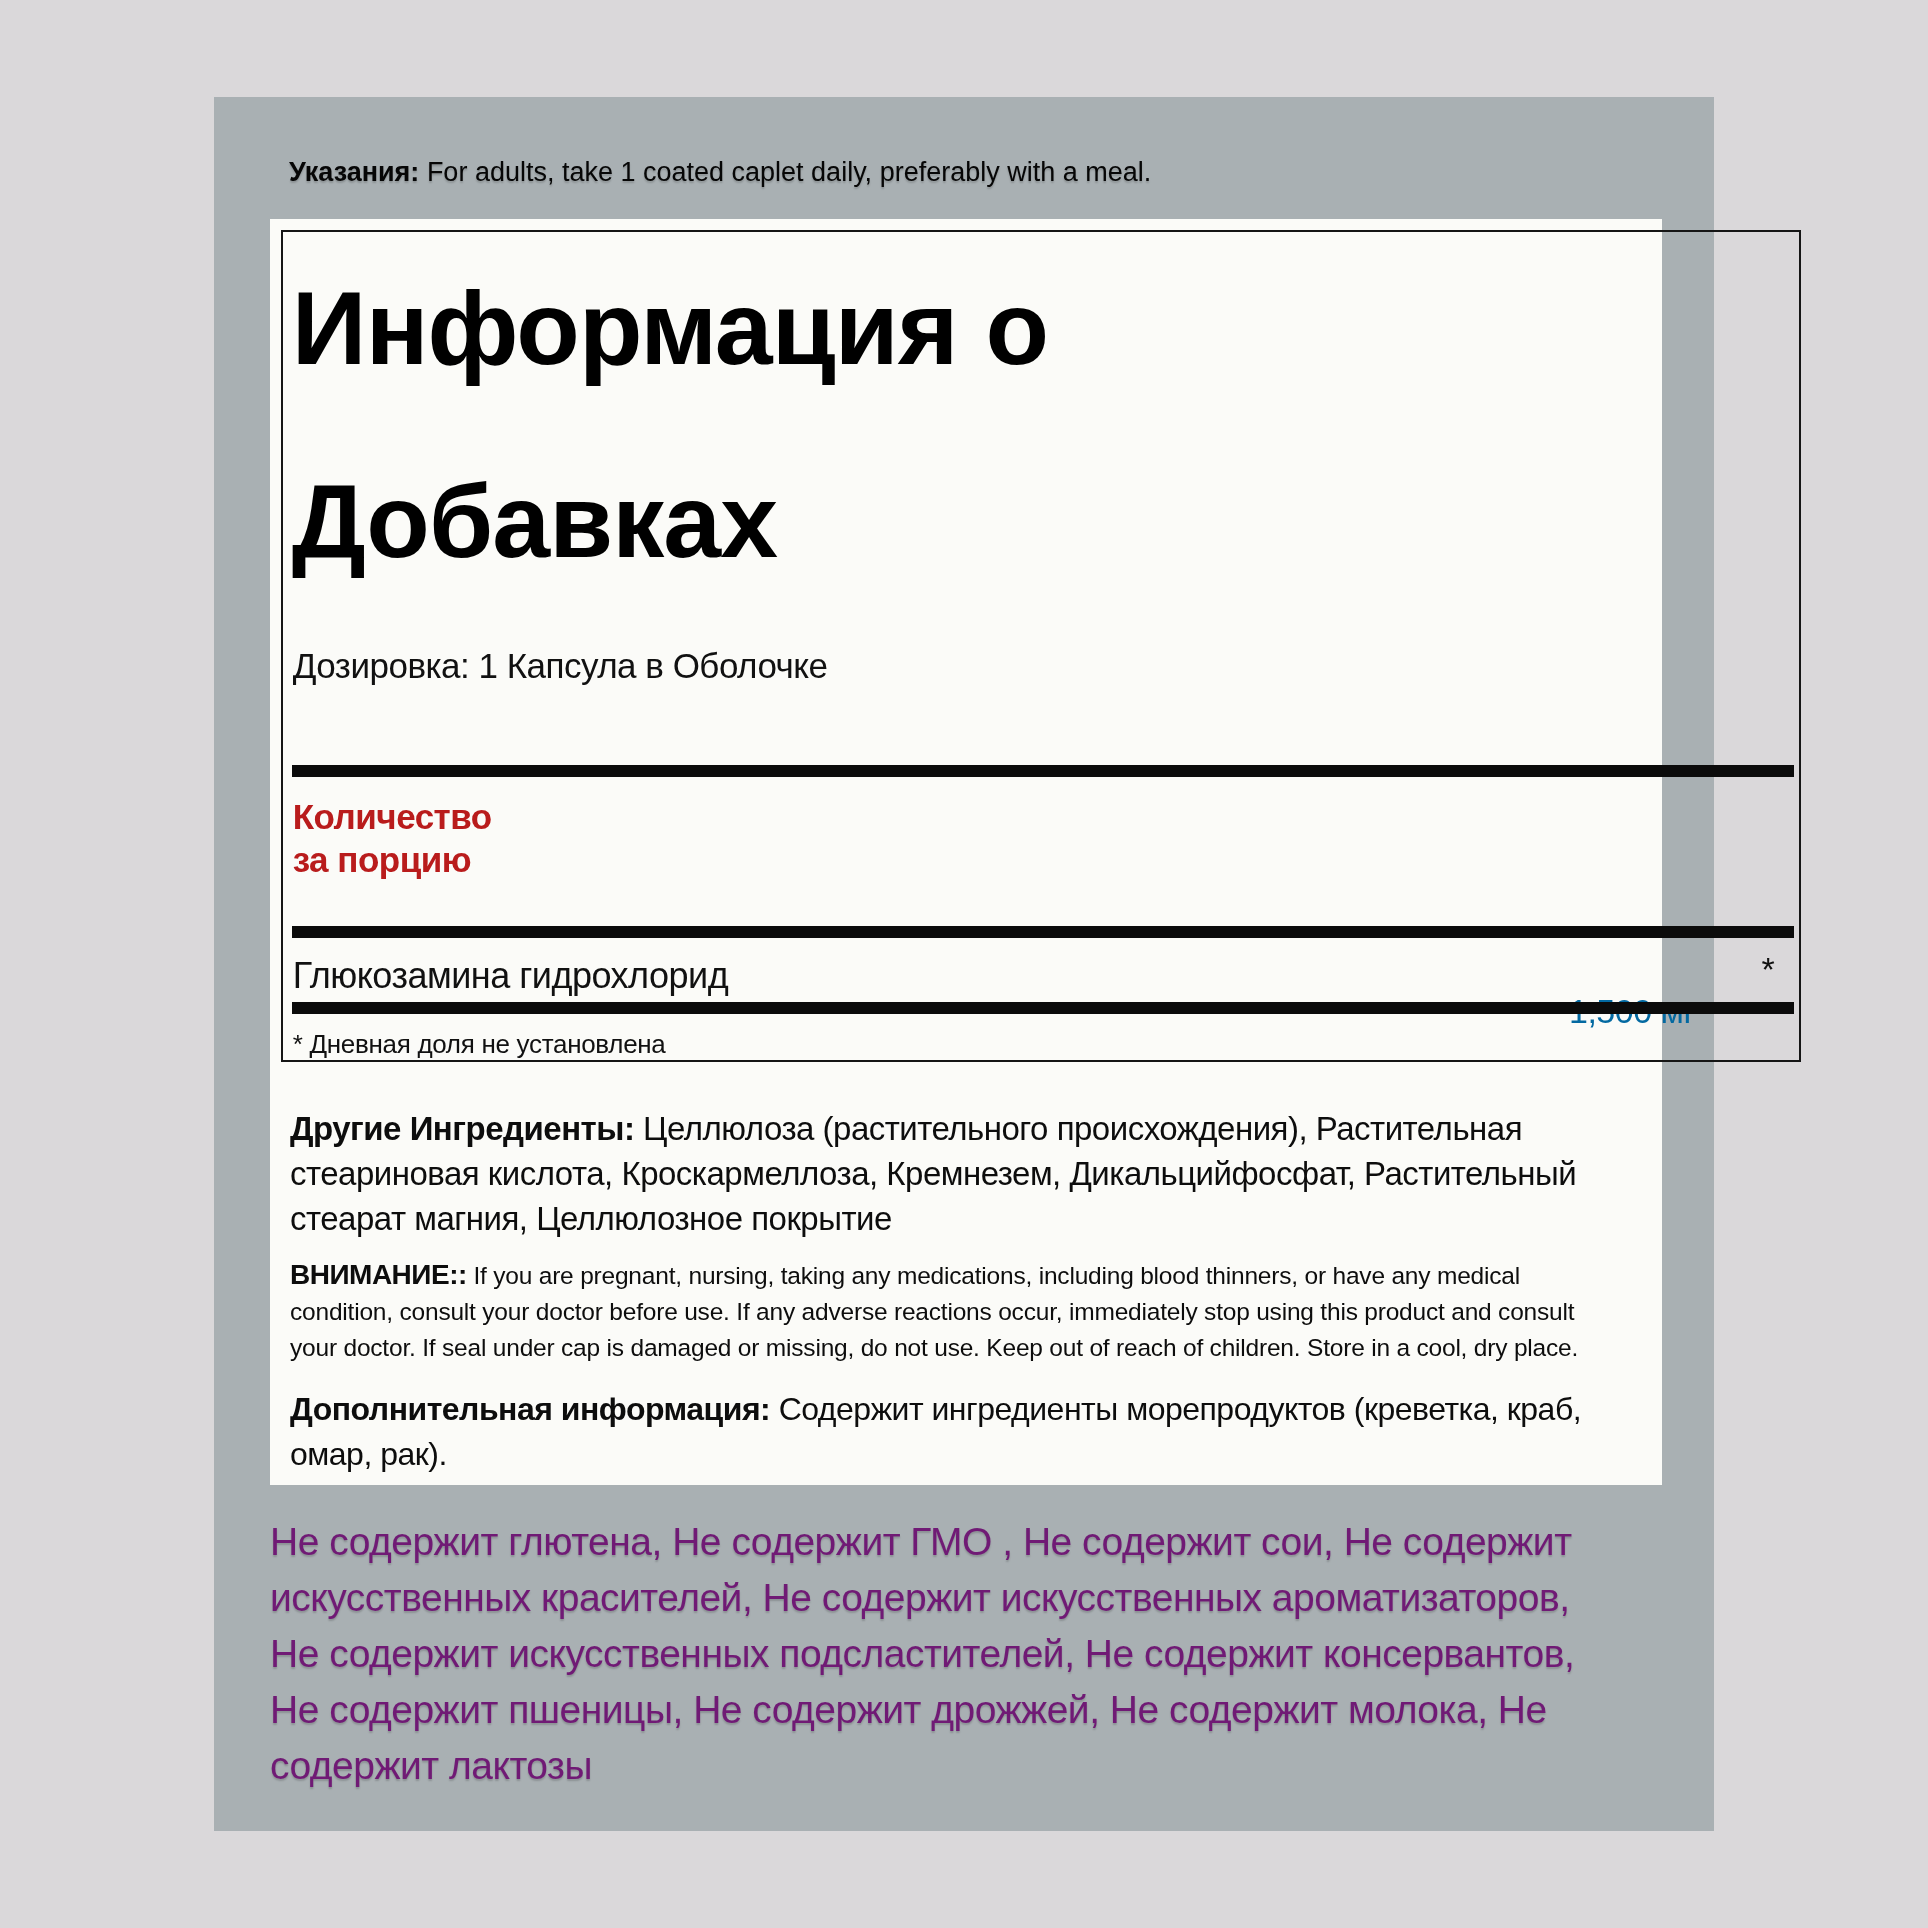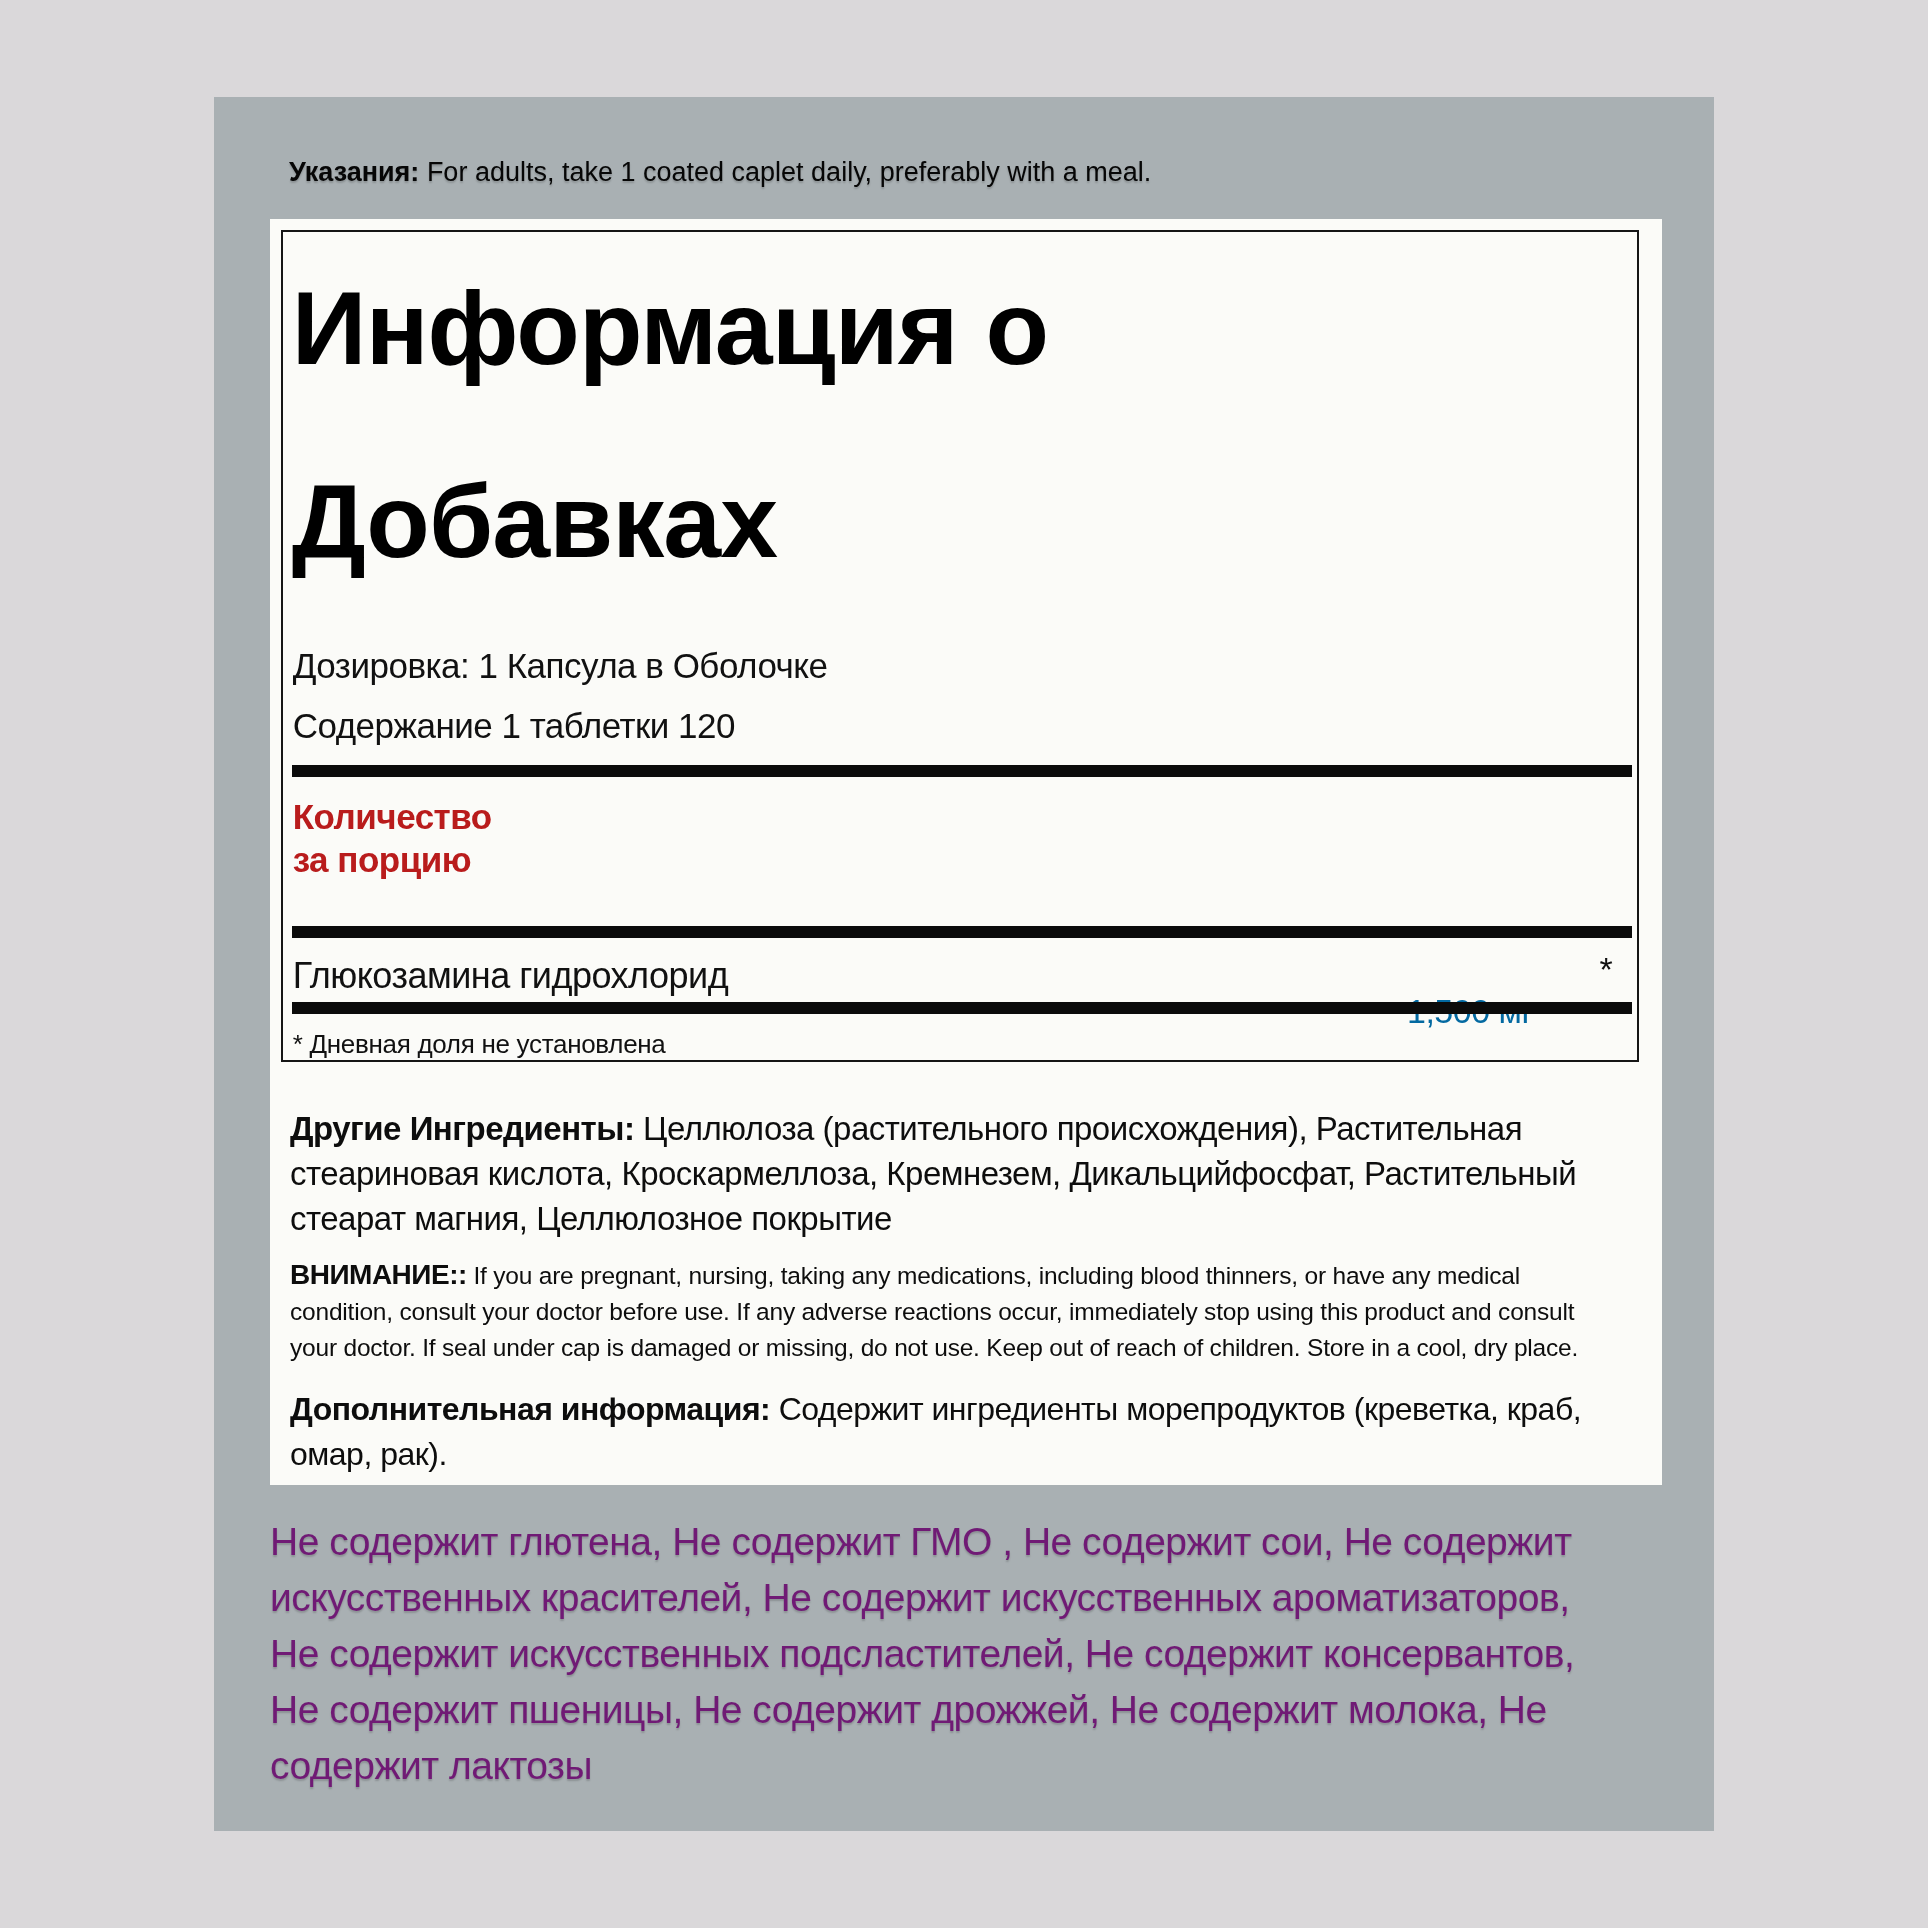--- a/index.html
+++ b/index.html
@@ -27,21 +27,21 @@
   .directions b{letter-spacing:0px;}
 
   
   .card{
     position:absolute;left:56px;top:122px;width:1392px;height:1266px;
     background:#fbfbf8;
   }
 
   
   .facts-box{
-    position:absolute;left:11.3px;top:11.3px;width:1358px;height:832px;
+    position:absolute;left:11.3px;top:11.3px;width:1520px;height:832px;
     border:2.8px solid #151515;
     box-sizing:border-box;
   }
   .facts-title{
     position:absolute;left:8.5px;top:0px;width:1318px;
     font-weight:bold;font-size:104px;line-height:193px;
     letter-spacing:-0.9px;white-space:pre-line;color:#000;
   }
   .serving-size{
     position:absolute;left:9.4px;top:414px;
@@ -114,21 +114,20 @@
 
     <div class="directions"><b>Указания:</b> <span>For adults, take 1 coated caplet daily, preferably with a meal.</span></div>
 
     <div class="card">
 
       <div class="facts-box">
         <div class="facts-title">Информация о
 Добавках</div>
 
         <div class="serving-size">Дозировка: 1 Капсула в Оболочке</div>
-        <div class="servings-per">Содержание 1 таблетки 120</div>
 
         <div class="bar bar-a"></div>
 
         <div class="amount-header">Количество
 за порцию</div>
 
         <div class="bar bar-b"></div>
 
         <div class="row-name">Глюкозамина гидрохлорид</div>
         <div class="row-amount">1,500 мг</div>

